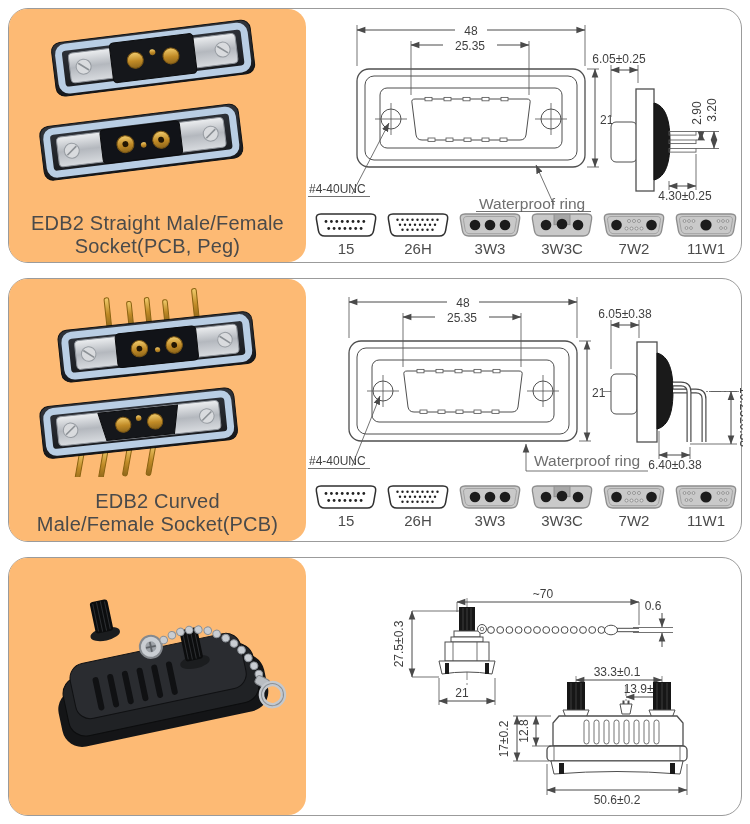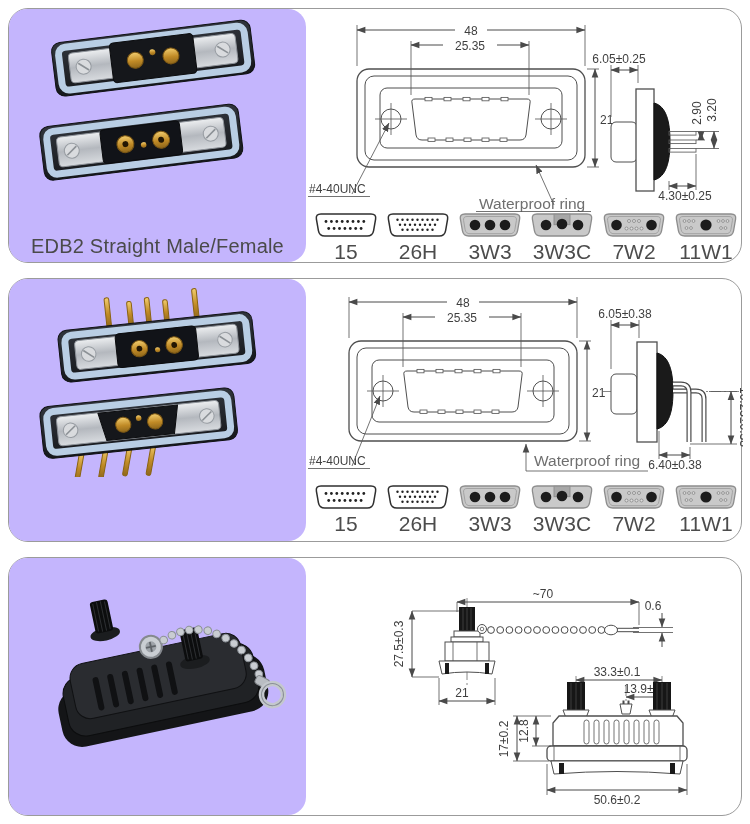--- a/index.html
+++ b/index.html
@@ -1,29 +1,29 @@
 <!DOCTYPE html>
 <html><head>
 <meta charset="utf-8">
 <style>
   * { margin:0; padding:0; box-sizing:border-box; }
   html,body { width:750px; height:824px; background:#ffffff; font-family:"Liberation Sans", sans-serif; }
   #stage { position:relative; width:750px; height:824px; background:#fff; overflow:hidden; }
 
   .panel { position:absolute; left:8px; width:734px; border:1.5px solid #9b9b9b; border-radius:20px; background:#fff; }
-  .photo { position:absolute; left:0; top:0; bottom:0; width:297px; background:#c4b5fd; border-radius:18px; }
+  .photo { position:absolute; left:0; top:0; bottom:0; width:297px; background:#fdba74; border-radius:18px; }
   .caption { position:absolute; left:0; width:297px; text-align:center; color:#4a4a4a; font-size:20px; line-height:22.5px; letter-spacing:.2px; }
 
   .illus { position:absolute; left:8px; top:8px; }
   .drawing { position:absolute; }
 
   .variants { position:absolute; left:301px; width:432px; display:flex; }
   .variant { flex:1; text-align:center; }
   .variant svg { display:block; margin:0 auto; }
-  .vlabel { font-size:21px; color:#4c4c4c; margin-top:3px; }
+  .vlabel { font-size:15px; color:#4c4c4c; margin-top:3px; }
 
   
   svg text { font-family:"Liberation Sans", sans-serif; fill:#3f3f3f; }
   .dim { font-size:12px; }
   .dimbig { font-size:15.5px; fill:#6f6f6f; }
   .ln   { stroke:#4a4a4a; stroke-width:1; fill:none; }
   .thin { stroke:#5a5a5a; stroke-width:0.85; fill:none; }
   .shape { stroke:#4f4f4f; stroke-width:1.3; fill:#fff; }
   .shapethin { stroke:#4f4f4f; stroke-width:1; fill:#fff; }
   .cl { stroke:#6a6a6a; stroke-width:0.8; fill:none; stroke-dasharray:10 3 2 3; }
@@ -183,20 +183,21 @@
           <circle cx="102" cy="30" r="2.8" fill="url(#gGold)"></circle>
           <circle cx="30" cy="27" r="7.5" fill="#d9dbde" stroke="#979ca2"></circle>
               <line x1="25" y1="31" x2="35" y2="23" stroke="#8b9095" stroke-width="1.6"></line>
           <circle cx="170" cy="27" r="7.5" fill="#d9dbde" stroke="#979ca2"></circle>
               <line x1="165" y1="31" x2="175" y2="23" stroke="#8b9095" stroke-width="1.6"></line>
         </g>
       </g>
     </svg>
     <div class="caption" style="bottom:5px;">
       <div>EDB2 Straight Male/Female</div>
+      <div>Socket(PCB, Peg)</div>
     </div>
   </div>
 
   <svg class="drawing" style="left:298px;top:2px;" width="436" height="202" viewBox="0 0 436 202">
 
     <rect class="shape" x="50" y="58" width="228" height="98" rx="12"></rect>
     <rect class="shapethin" x="58" y="65" width="212" height="84" rx="9"></rect>
     <rect class="shapethin" x="73" y="77" width="182" height="60" rx="7"></rect>
     <path class="shapethin" d="M108,88 L220,88 Q224,88 223,92 L219,124 Q218,129 213,129 L115,129 Q110,129 109,124 L105,92 Q104,88 108,88 Z"></path>
     <g class="thin">
@@ -342,20 +343,24 @@
           <circle cx="82" cy="26" r="7.6" fill="url(#gGold)" stroke="#7a5614"></circle>
           <circle cx="114" cy="26" r="7.6" fill="url(#gGold)" stroke="#7a5614"></circle>
           <circle cx="98" cy="21" r="2.8" fill="url(#gGold)"></circle>
           <circle cx="29" cy="26" r="7.3" fill="#d9dbde" stroke="#979ca2"></circle>
               <line x1="24" y1="30" x2="34" y2="22" stroke="#8b9095" stroke-width="1.6"></line>
           <circle cx="166" cy="26" r="7.3" fill="#d9dbde" stroke="#979ca2"></circle>
               <line x1="161" y1="30" x2="171" y2="22" stroke="#8b9095" stroke-width="1.6"></line>
         </g>
       </g>
     </svg>
+    <div class="caption" style="bottom:6px;">
+      <div>EDB2 Curved</div>
+      <div>Male/Female Socket(PCB)</div>
+    </div>
   </div>
 
   <svg class="drawing" style="left:298px;top:2px;" width="436" height="202" viewBox="0 0 436 202">
 
     <rect class="shape" x="42" y="60" width="228" height="100" rx="12"></rect>
     <rect class="shapethin" x="50" y="67" width="212" height="86" rx="9"></rect>
     <rect class="shapethin" x="65" y="79" width="182" height="62" rx="7"></rect>
     <path class="shapethin" d="M100,90 L212,90 Q216,90 215,94 L211,126 Q210,131 205,131 L107,131 Q102,131 101,126 L97,94 Q96,90 100,90 Z"></path>
     <g class="thin">
       <rect x="110" y="88.4" width="7" height="3.4" fill="#fff"></rect>

